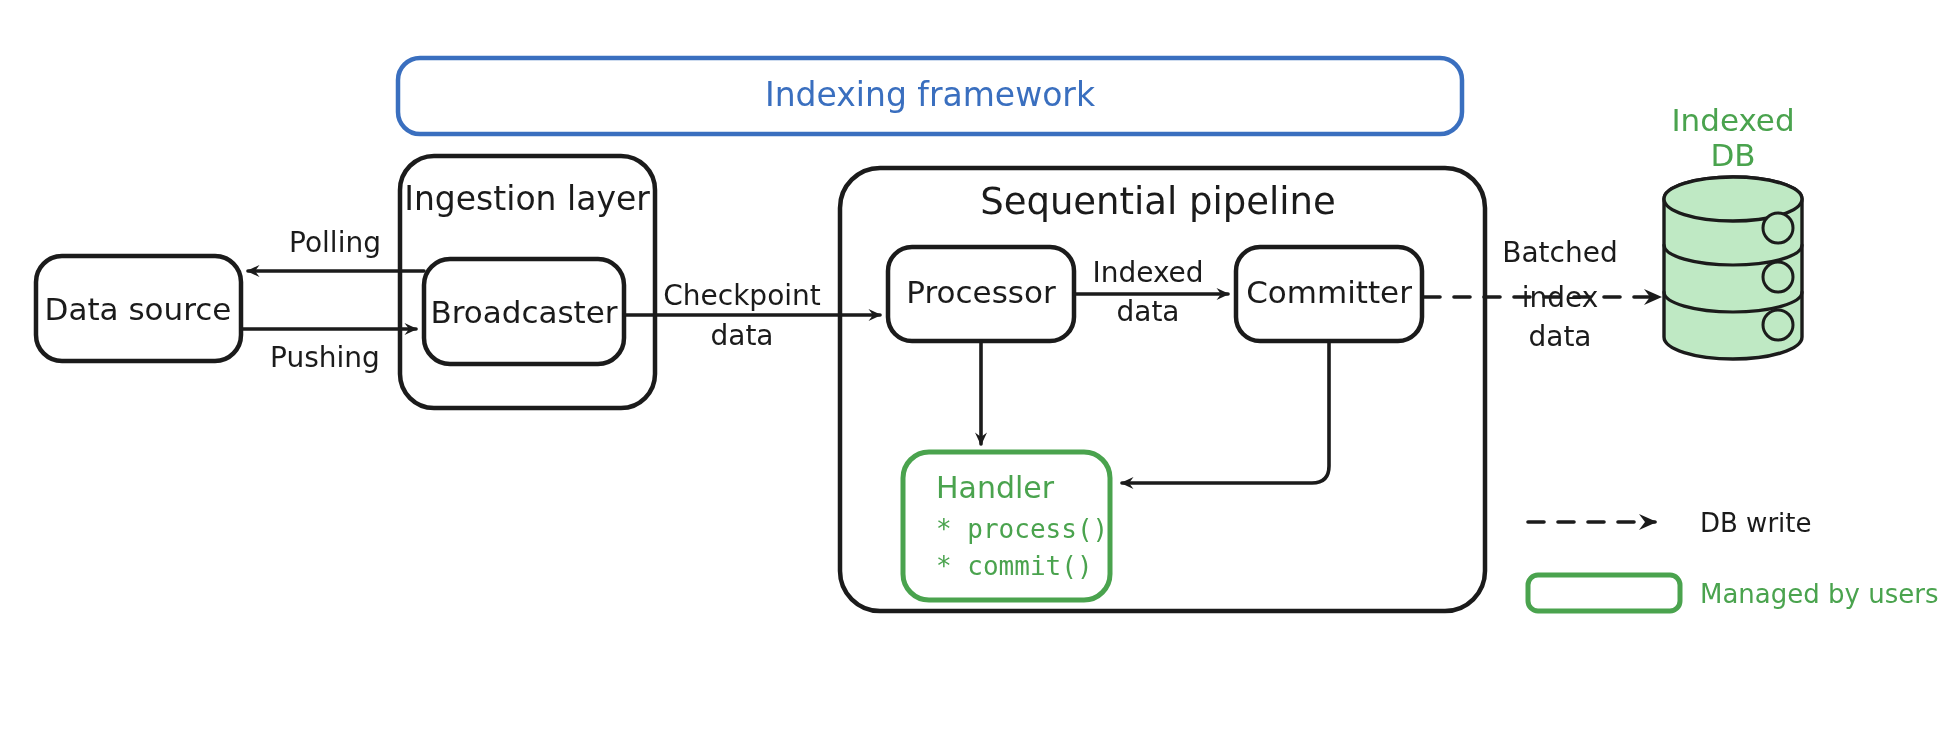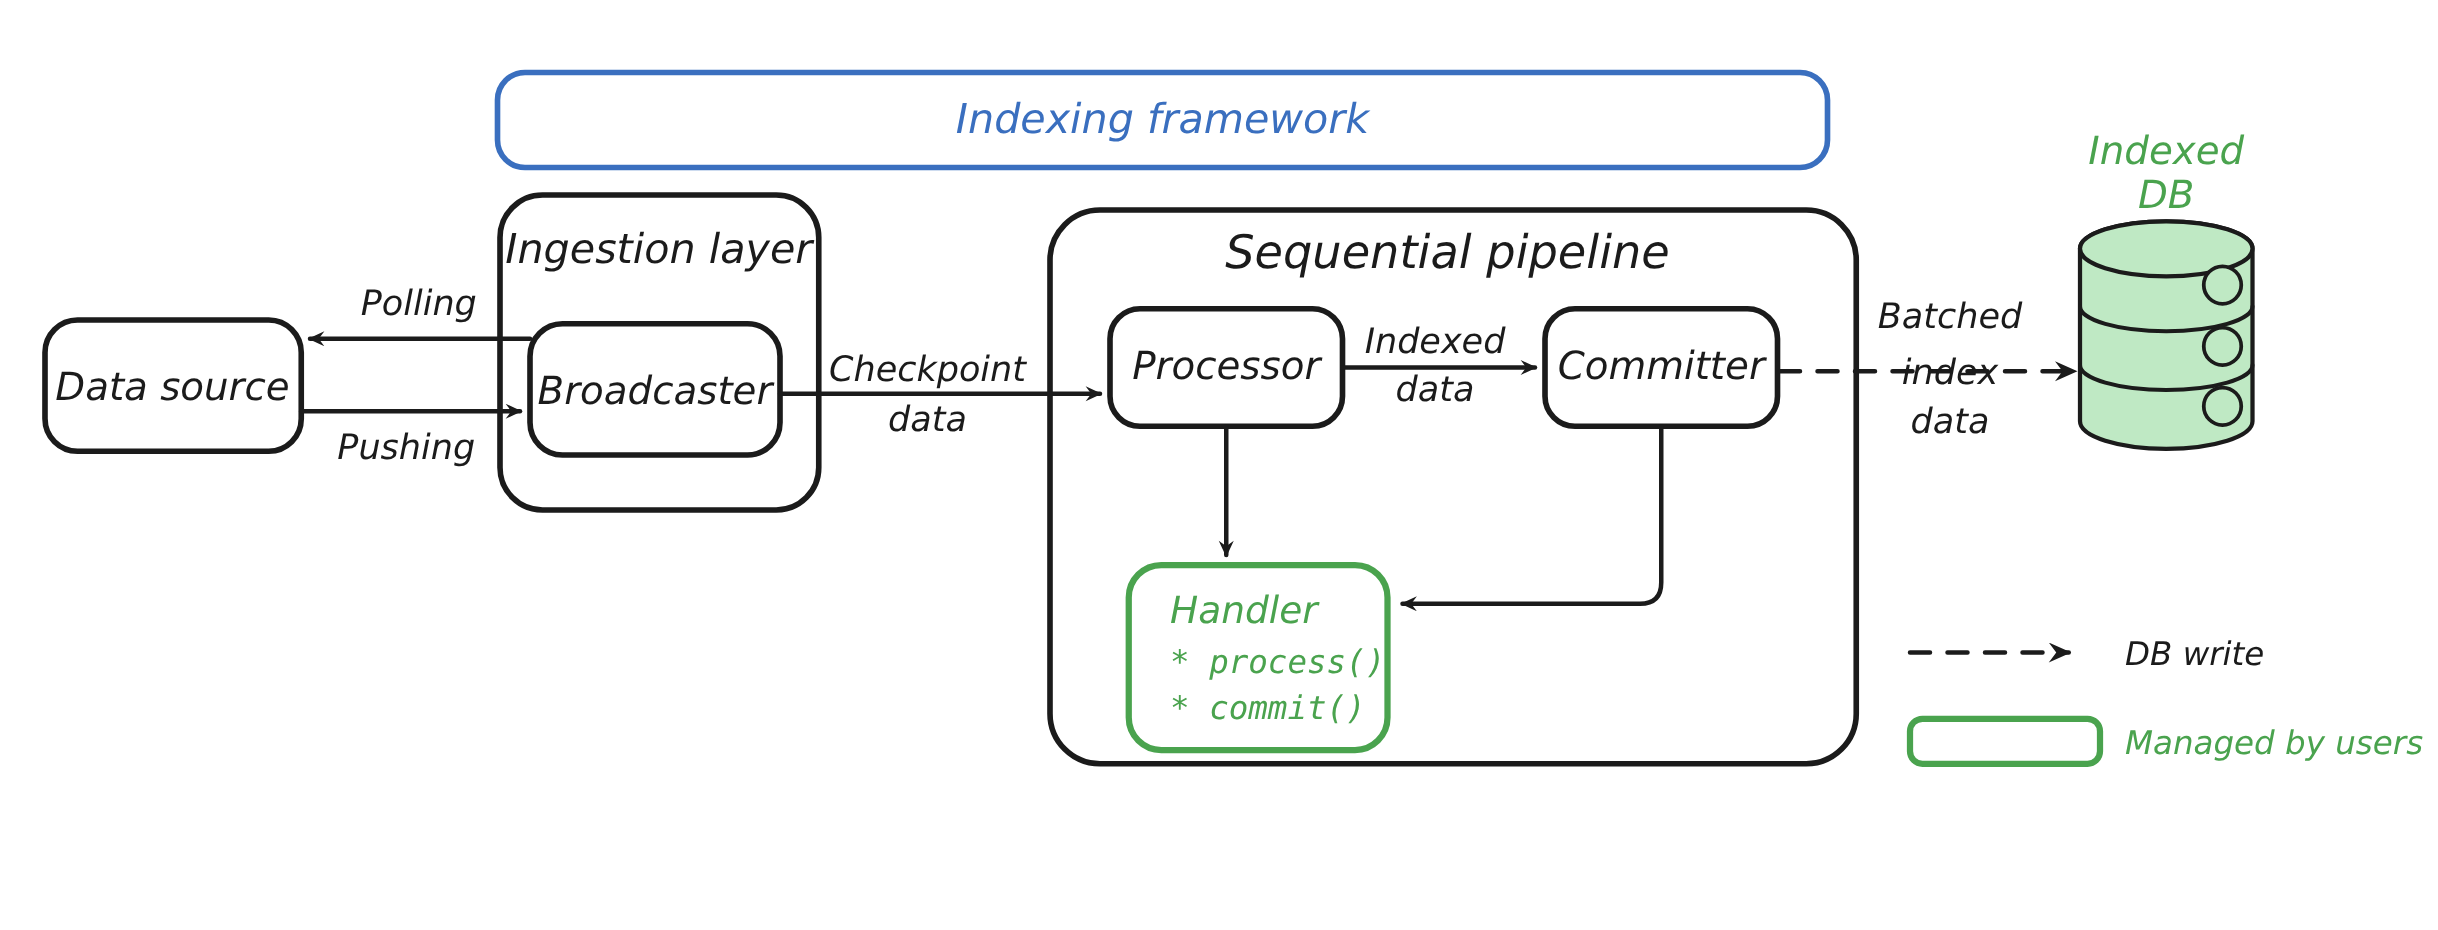--- a/index.html
+++ b/index.html
@@ -2,21 +2,21 @@
 <html><head>
 <meta charset="utf-8">
 <title>Indexing framework architecture diagram</title>
 <style>
   html,body{margin:0;padding:0;background:#ffffff;}
   body{
     width:1950px;height:744px;
     font-family:"DejaVu Sans","Liberation Sans",sans-serif;
     overflow:hidden;position:relative;
   }
-  #diagram-root{position:absolute;inset:0;width:1950px;height:744px;font-style:italic;}
+  #diagram-root{position:absolute;inset:0;width:1950px;height:744px;}
   svg.canvas{position:absolute;top:0;left:0;width:1950px;height:744px;}
   
   text{ font-family:"DejaVu Sans","Liberation Sans",sans-serif; }
   .t-node{ font-size:31px; fill:#1b1b1b; }
   .t-container{ font-size:33px; fill:#1b1b1b; }
   .t-pipeline{ font-size:37px; fill:#1b1b1b; }
   .t-edge{ font-size:28px; fill:#1b1b1b; }
   .t-blue{ font-size:33px; fill:#3a6fbf; }
   .t-green{ font-size:30px; fill:#4aa34e; }
   .t-green-db{ font-size:31px; fill:#4aa34e; }

